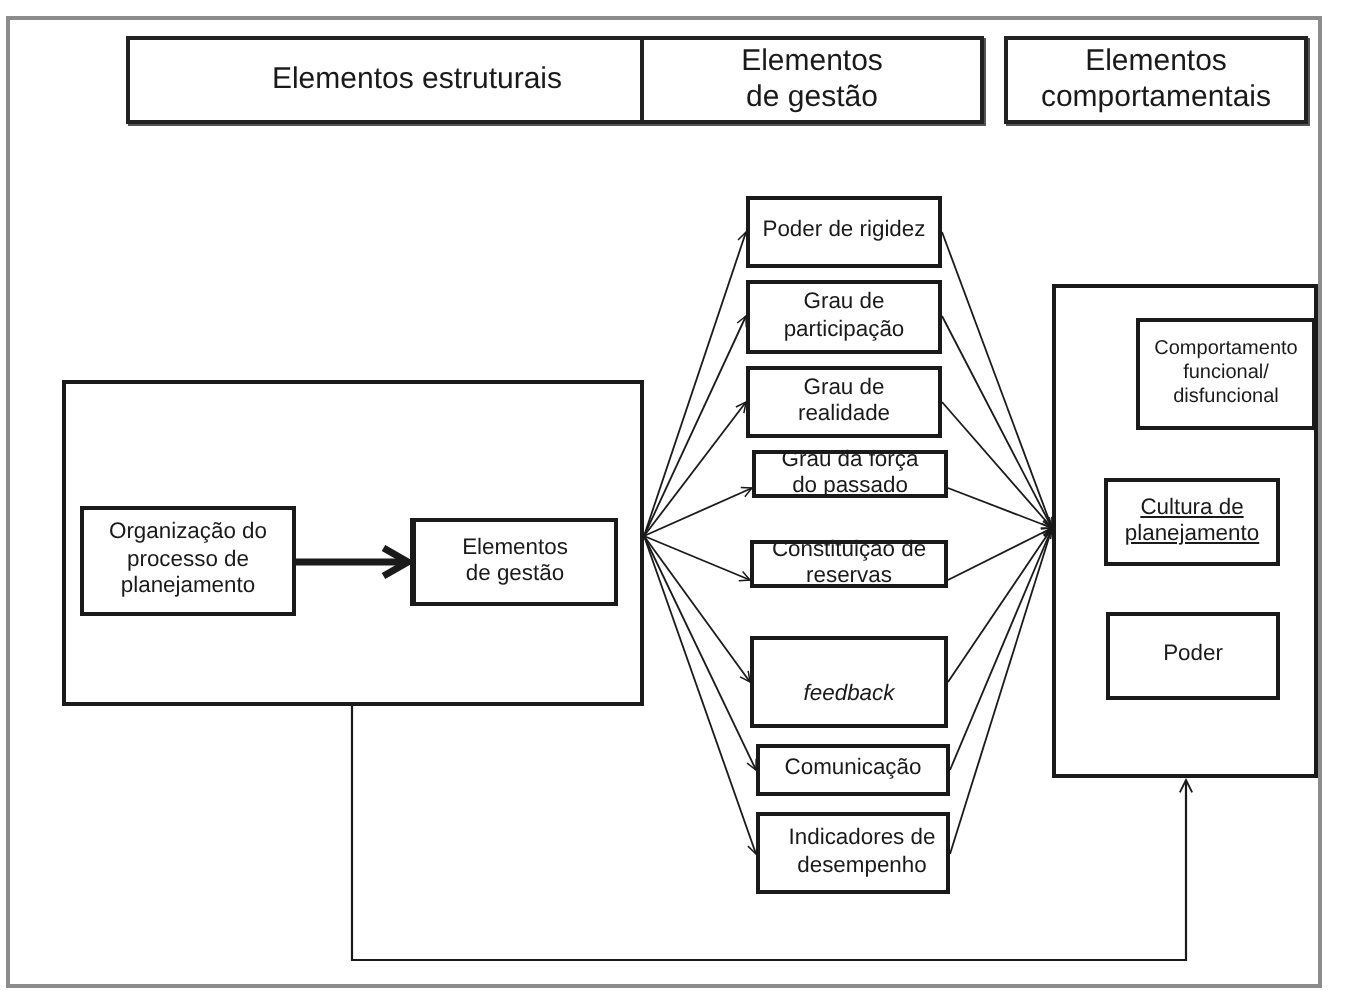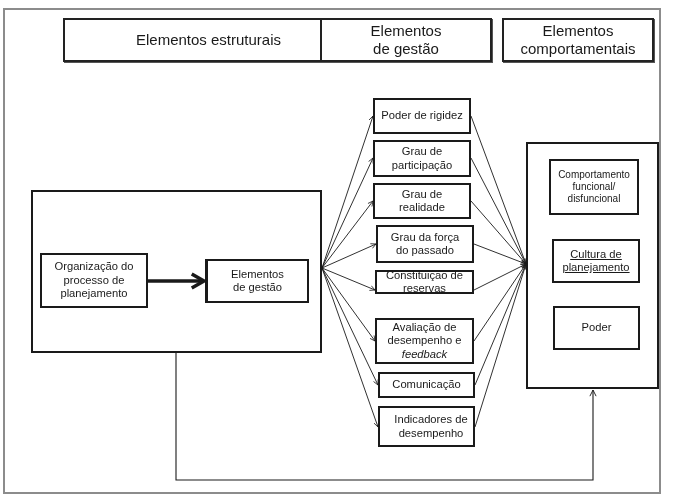--- a/index.html
+++ b/index.html
@@ -49,42 +49,41 @@
   <span class="lbl">Poder de rigidez</span>
 </div>
 <div class="box mid" style="left:373px;top:140px;width:98px;height:37px;">
   <span class="lbl">Grau de
 participação</span>
 </div>
 <div class="box mid" style="left:373px;top:183px;width:98px;height:36px;">
   <span class="lbl">Grau de
 realidade</span>
 </div>
-<div class="box mid" style="left:376px;top:225px;width:98px;height:38px;">
+<div class="box mid" style="left:376px;top:225px;width:98px;height:24px;">
   <span class="lbl">Grau da força
 do passado</span>
 </div>
 <div class="box mid" style="left:375px;top:270px;width:99px;height:24px;">
   <span class="lbl">Constituição de
 reservas</span>
 </div>
 <div class="box mid" style="left:375px;top:318px;width:99px;height:46px;">
-  <span class="lbl"><span>Avaliação de
-desempenho e</span><br><i>feedback</i></span>
+  <span class="lbl"><br><i>feedback</i></span>
 </div>
 <div class="box mid" style="left:378px;top:372px;width:97px;height:26px;">
   <span class="lbl">Comunicação</span>
 </div>
 <div class="box mid" style="left:378px;top:406px;width:97px;height:41px;padding-left:11px;">
   <span class="lbl">Indicadores de
 desempenho</span>
 </div>
 
 <div class="box" style="left:526px;top:142px;width:133px;height:247px;"></div>
-<div class="box small" style="left:549px;top:159px;width:90px;height:56px;">
+<div class="box small" style="left:568px;top:159px;width:90px;height:56px;">
   <span class="lbl">Comportamento
 funcional/
 disfuncional</span>
 </div>
 <div class="box mid" style="left:552px;top:239px;width:88px;height:44px;text-decoration:underline;">
   <span class="lbl">Cultura de
 planejamento</span>
 </div>
 <div class="box mid" style="left:553px;top:306px;width:87px;height:44px;text-align:center;">
   <span class="lbl">Poder</span>

